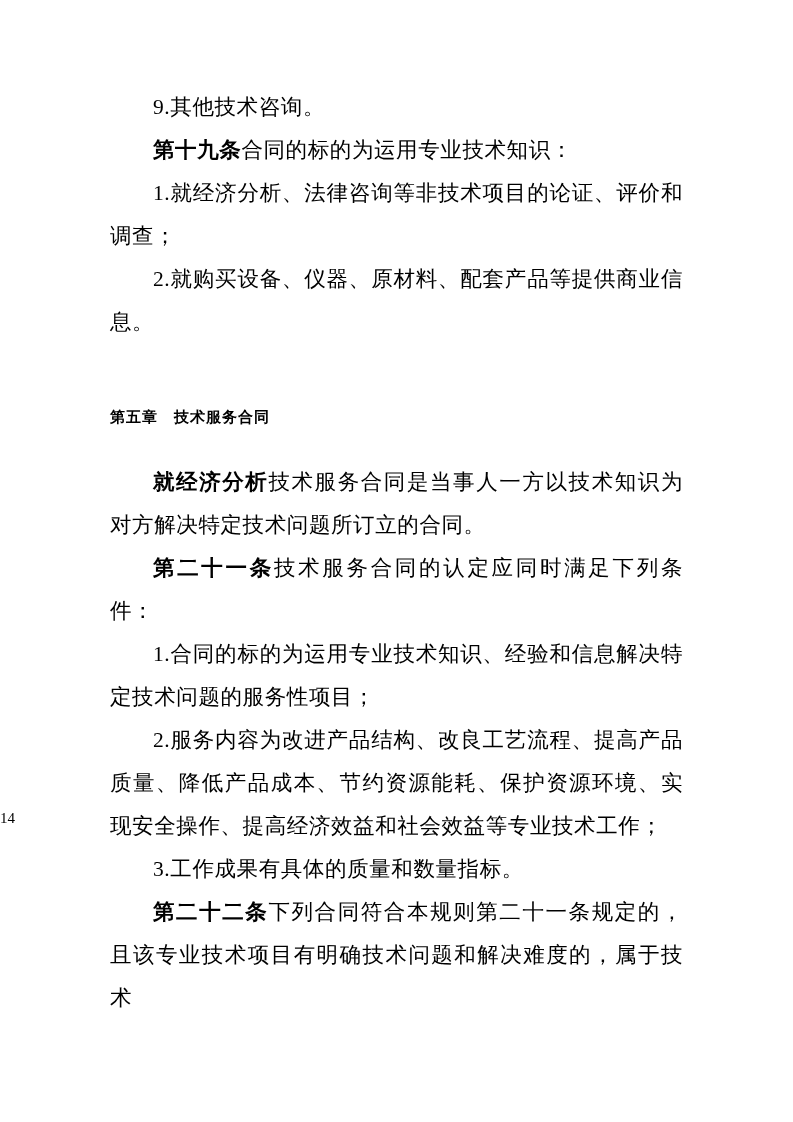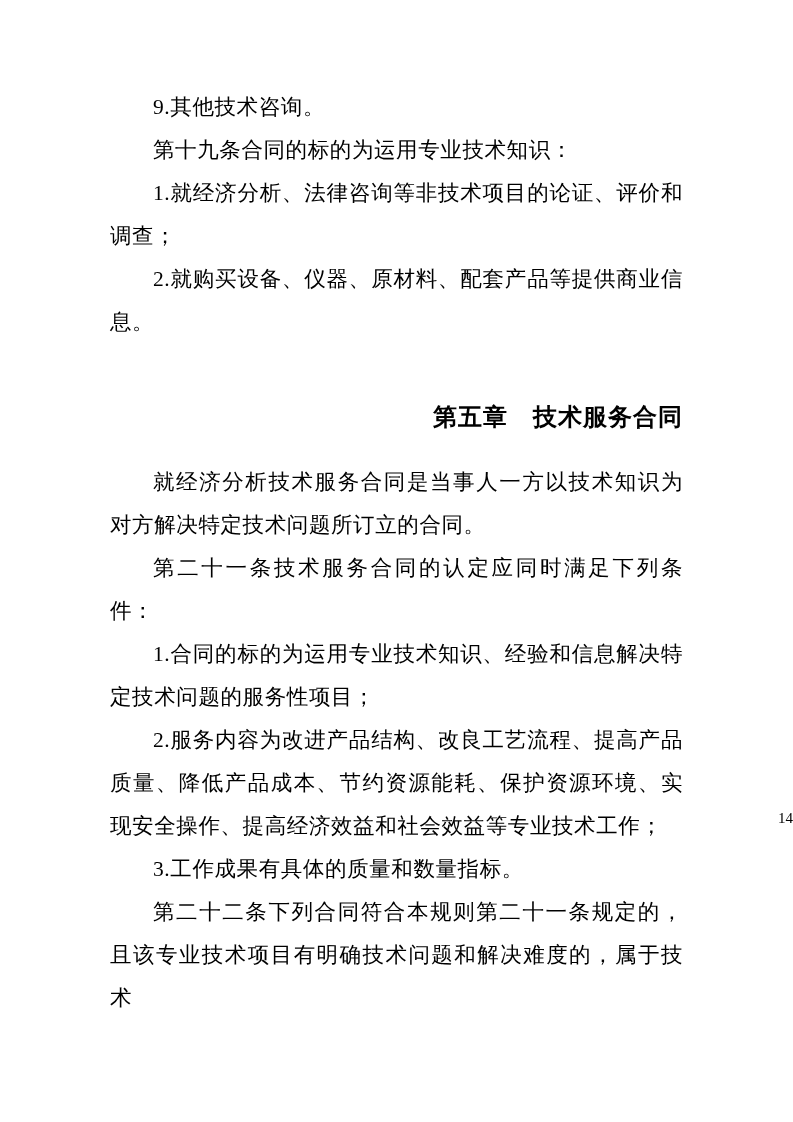--- a/index.html
+++ b/index.html
@@ -29,36 +29,36 @@
     text-align: justify;
     text-justify: inter-ideograph;
   }
   p {
     margin: 0;
   }
   .indent {
     text-indent: 43px;
   }
   .bold {
-    font-weight: normal;
+    font-weight: bold;
   }
   .chapter-heading {
-    text-align: right;
-    font-size: 24px;
+    text-align: left;
+    font-size: 15px;
     font-weight: bold;
     letter-spacing: 1px;
     margin-top: 52px;
     margin-bottom: 22px;
   }
   .page-number {
     position: absolute;
     left: 0;
     right: 0;
     bottom: 58px;
-    text-align: right;
+    text-align: left;
     font-size: 15px;
     font-family: "Liberation Serif", "DejaVu Serif", serif;
   }
 </style>
 </head>
 <body>
 
 <div class="page">
 
   <div class="body-text">

